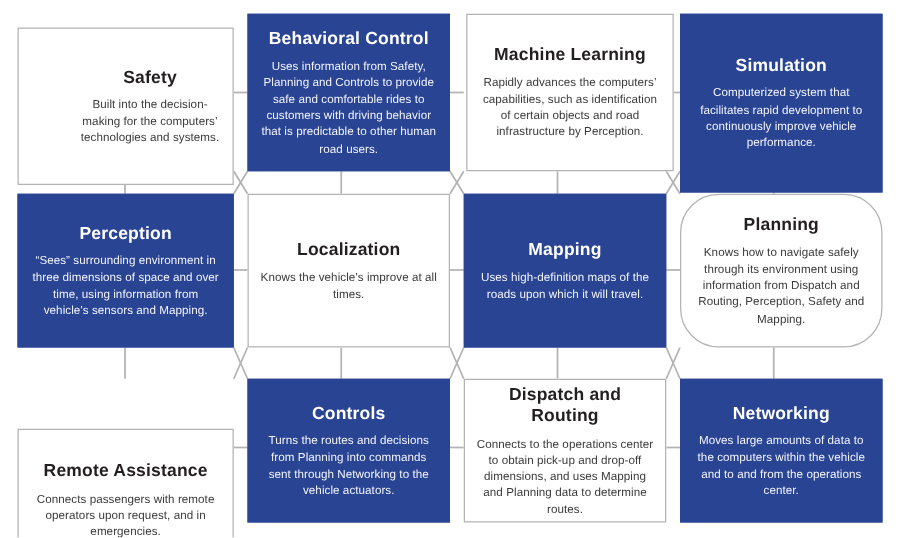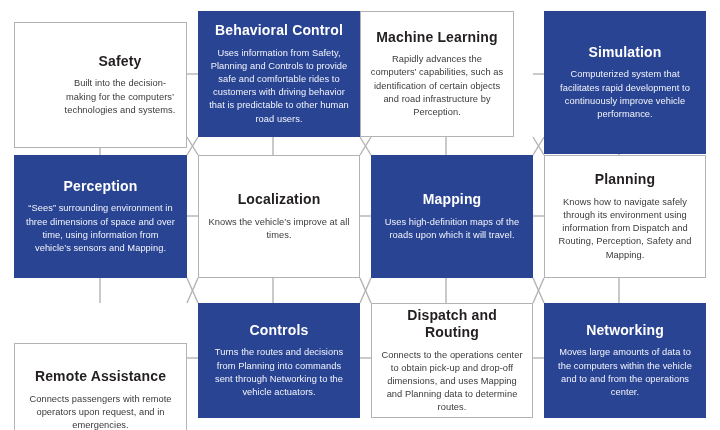--- a/index.html
+++ b/index.html
@@ -112,21 +112,21 @@
   <div class="node light" style="left:14px; top:22px; width:173px; height:126px;padding-left:48px;">
     <div class="node-title">Safety</div>
     <div class="node-desc">Built into the decision-making for the computers’ technologies and systems.</div>
   </div>
 
   <div class="node dark" style="left:198px; top:11px; width:162px; height:126px;">
     <div class="node-title">Behavioral Control</div>
     <div class="node-desc">Uses information from Safety, Planning and Controls to provide safe and comfortable rides to customers with driving behavior that is predictable to other human road users.</div>
   </div>
 
-  <div class="node light" style="left:360px; top:11px; width:154px; height:126px;">
+  <div class="node light" style="left:373px; top:11px; width:166px; height:126px;">
     <div class="node-title">Machine Learning</div>
     <div class="node-desc">Rapidly advances the computers’ capabilities, such as identification of certain objects and road infrastructure by Perception.</div>
   </div>
 
   <div class="node dark" style="left:544px; top:11px; width:162px; height:143px;">
     <div class="node-title">Simulation</div>
     <div class="node-desc">Computerized system that facilitates rapid development to continuously improve vehicle performance.</div>
   </div>
 
   <div class="node dark" style="left:14px; top:155px; width:173px; height:123px;">
@@ -137,21 +137,21 @@
   <div class="node light" style="left:198px; top:155px; width:162px; height:123px;">
     <div class="node-title">Localization</div>
     <div class="node-desc">Knows the vehicle’s improve at all times.</div>
   </div>
 
   <div class="node dark" style="left:371px; top:155px; width:162px; height:123px;">
     <div class="node-title">Mapping</div>
     <div class="node-desc">Uses high-definition maps of the roads upon which it will travel.</div>
   </div>
 
-  <div class="node light" style="left:544px; top:155px; width:162px; height:123px;">
+  <div class="node light" style="left:544px; top:155px; width:162px; height:123px;border-radius:31px;">
     <div class="node-title">Planning</div>
     <div class="node-desc">Knows how to navigate safely through its environment using information from Dispatch and Routing, Perception, Safety and Mapping.</div>
   </div>
 
   <div class="node light" style="left:14px; top:303px; width:173px; height:115px;margin-top:40px;">
     <div class="node-title">Remote Assistance</div>
     <div class="node-desc">Connects passengers with remote operators upon request, and in emergencies.</div>
   </div>
 
   <div class="node dark" style="left:198px; top:303px; width:162px; height:115px;">

